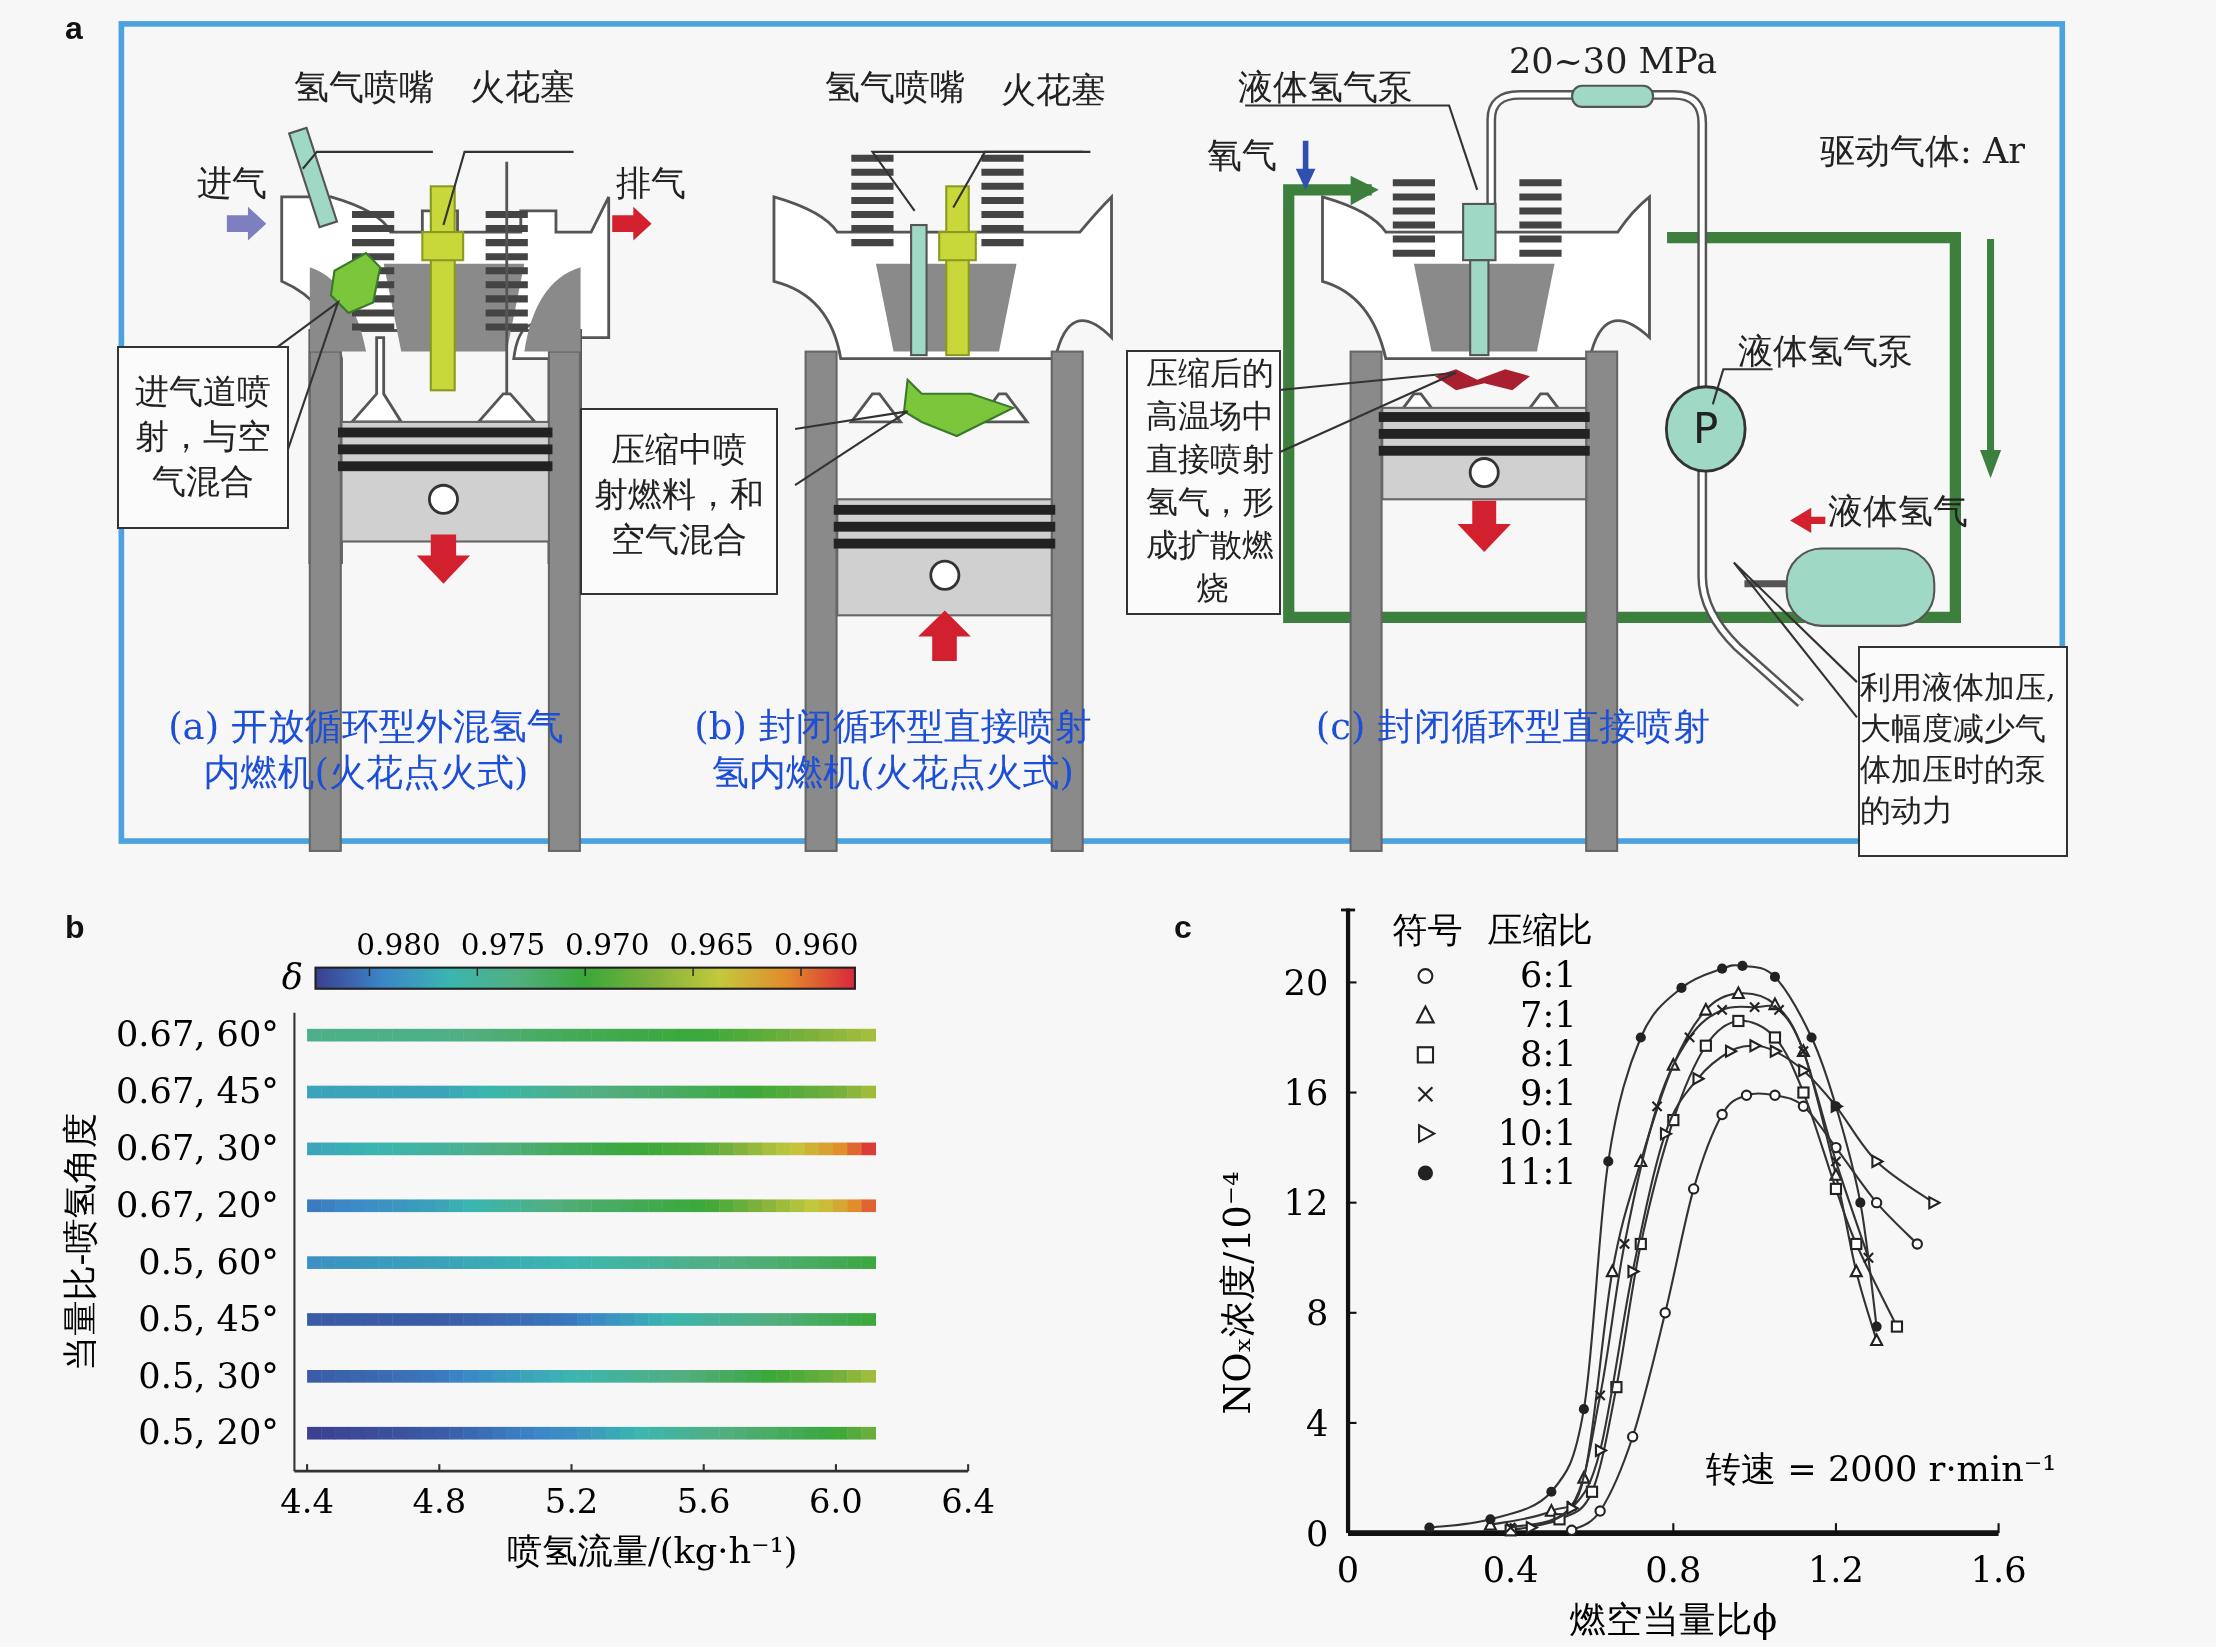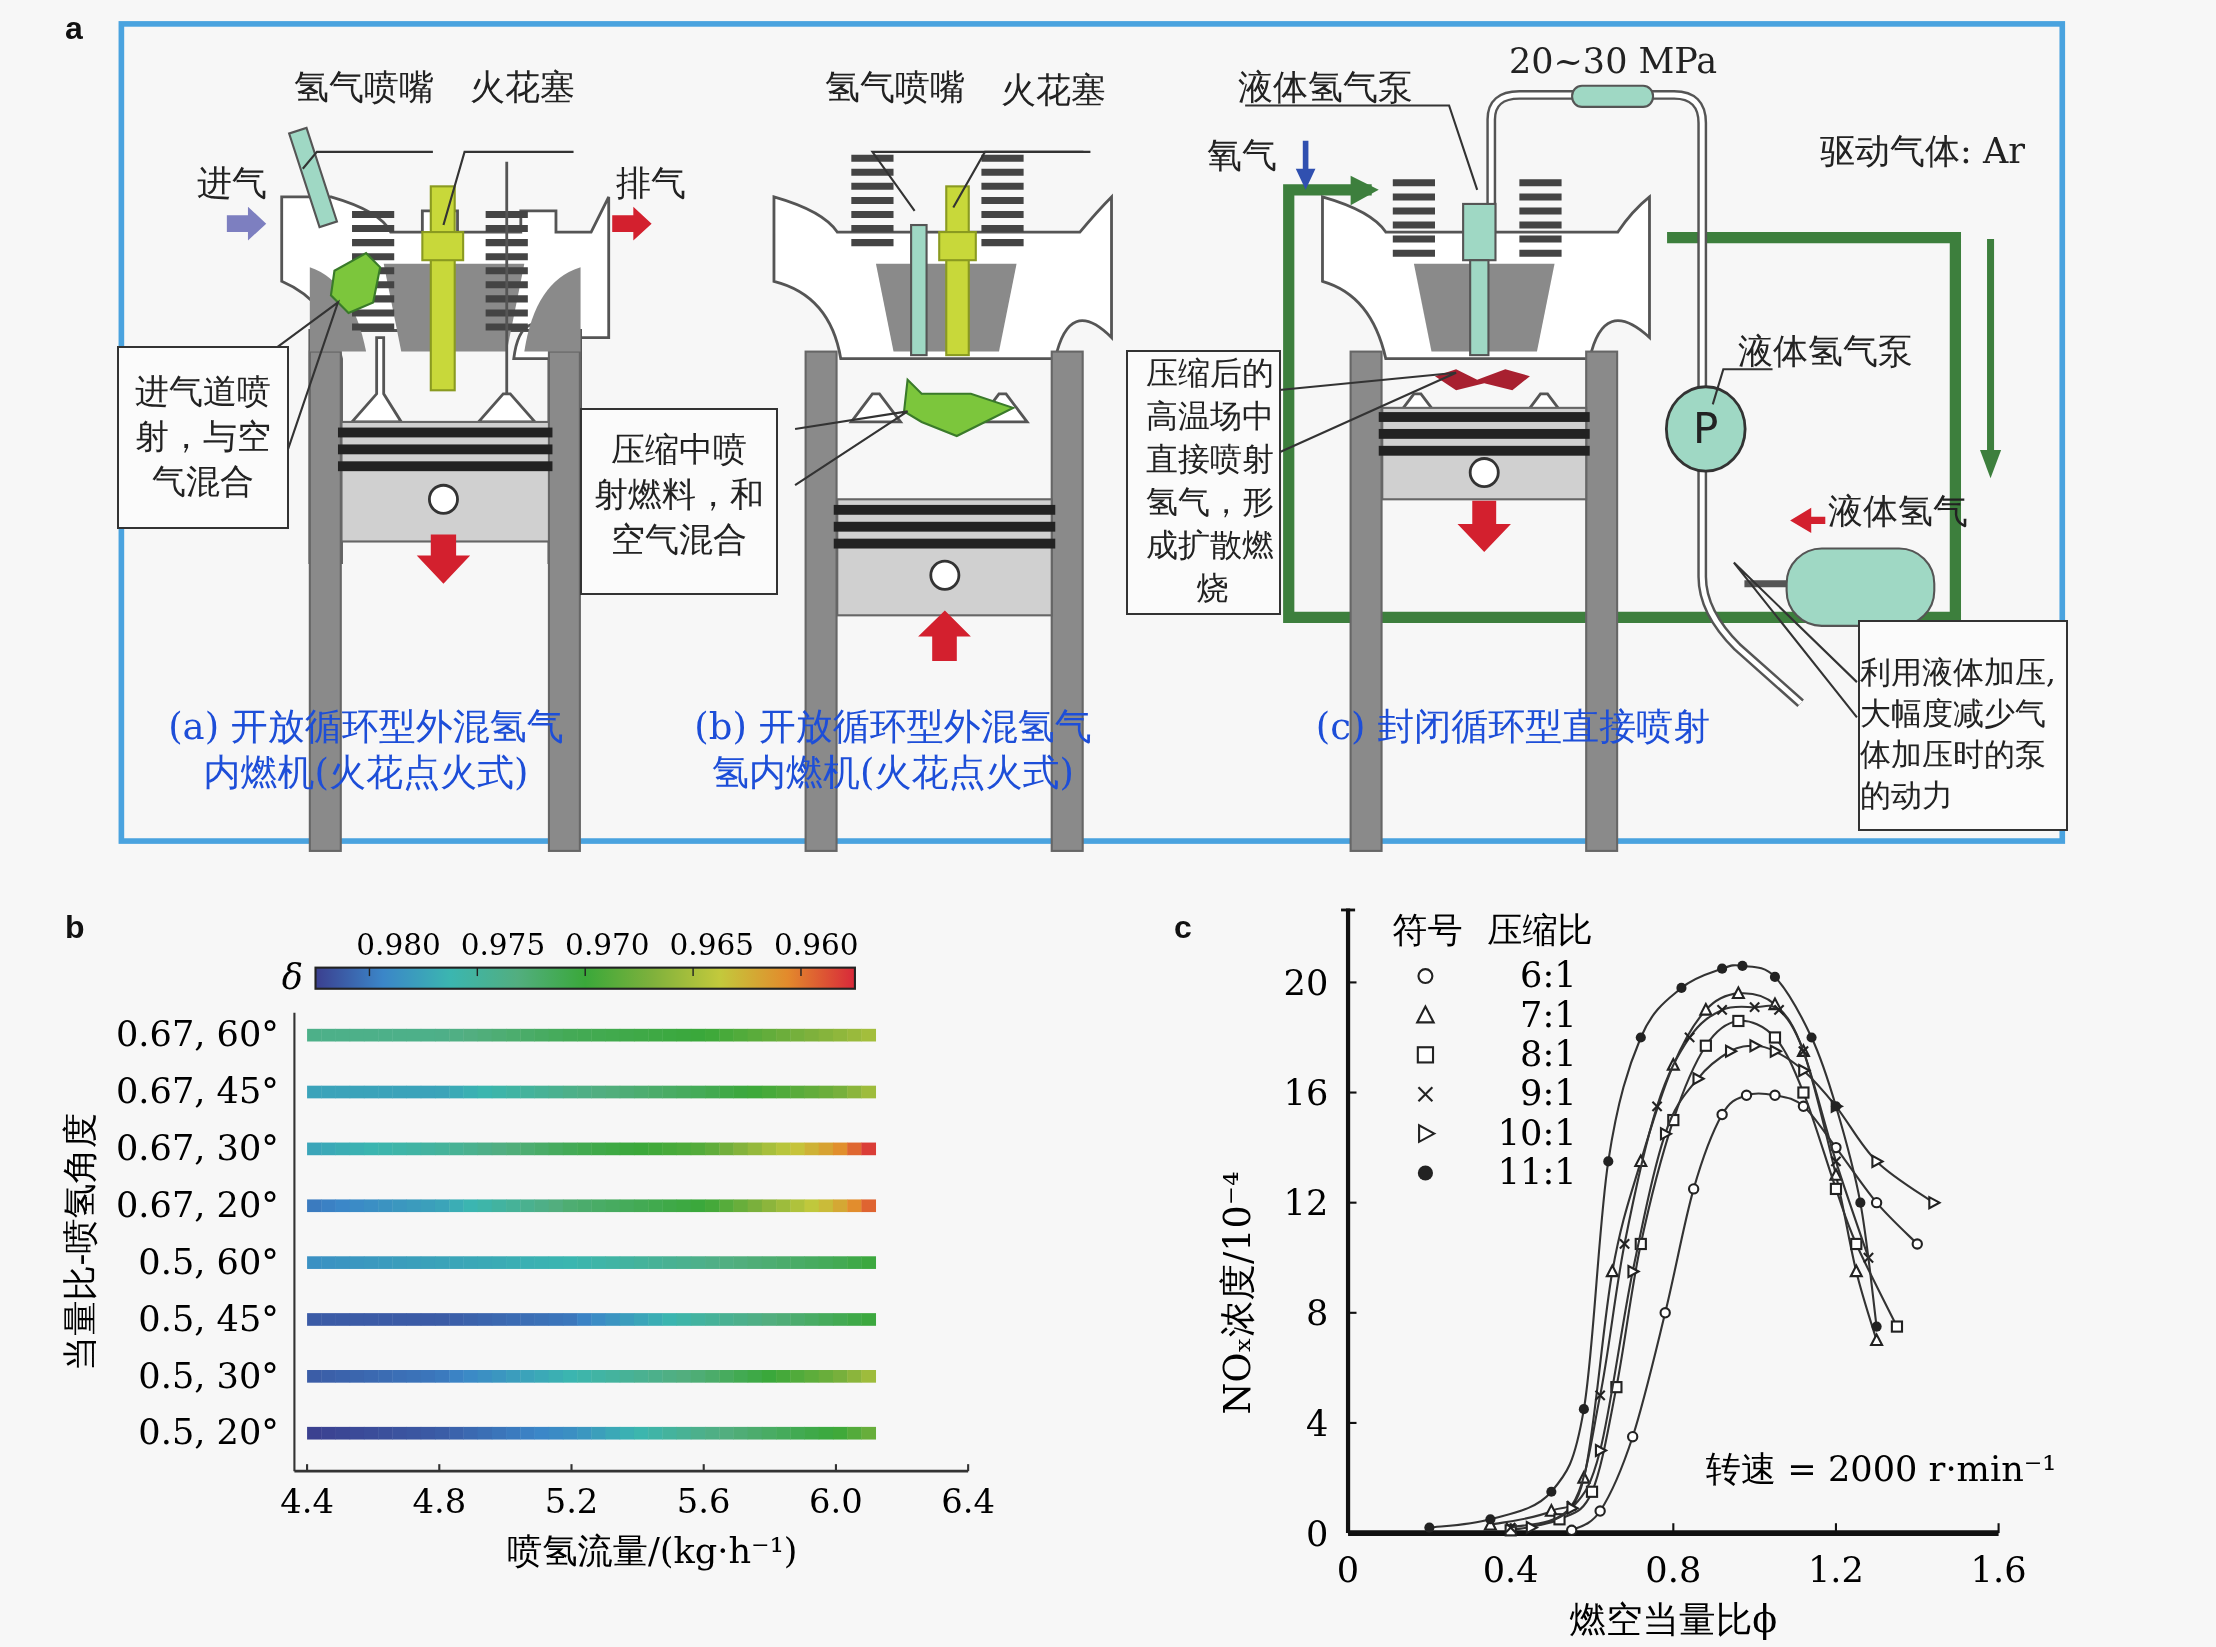--- a/index.html
+++ b/index.html
@@ -152,40 +152,40 @@
 </div>
 
 <div class="txt" style="left:825px;top:70px;">氢气喷嘴</div>
 <div class="txt" style="left:1001px;top:73px;">火花塞</div>
 <div class="callout" style="left:580px;top:408px;width:198px;height:187px;padding-top:17px;">
   <div>压缩中喷</div>
   <div>射燃料，和</div>
   <div>空气混合</div>
 </div>
 <div class="cap" style="left:661px;top:704px;width:464px;">
-  <div>(b) 开放循环型外混氢气</div>
+  <div>(b) 封闭循环型直接喷射</div>
   <div>氢内燃机(火花点火式)</div>
 </div>
 
 <div class="txt" style="left:1238px;top:70px;">液体氢气泵</div>
 <div class="txt" style="left:1509px;top:44px;">20~30 MPa</div>
 <div class="txt" style="left:1207px;top:138px;">氧气</div>
 <div class="txt" style="left:1820px;top:134px;">驱动气体: Ar</div>
 <div class="txt" style="left:1738px;top:334px;">液体氢气泵</div>
 <div class="txt" style="left:1693px;top:408px;font-family:'DejaVu Sans',sans-serif;font-size:42px;">P</div>
 <div class="txt" style="left:1828px;top:494px;">液体氢气</div>
 <div class="callout" style="left:1126px;top:350px;width:155px;height:265px;text-align:left;font-size:32px;line-height:43px;padding-left:18px;">
   <div>压缩后的</div>
   <div>高温场中</div>
   <div>直接喷射</div>
   <div>氢气，形</div>
   <div>成扩散燃</div>
   <div style="text-align:center;">烧</div>
 </div>
-<div class="callout" style="left:1858px;top:620px;width:210px;height:211px;text-align:left;font-size:31px;line-height:41px;padding-top:30px;">
+<div class="callout" style="left:1858px;top:646px;width:210px;height:211px;text-align:left;font-size:31px;line-height:41px;padding-top:19px;">
   <div>利用液体加压,</div>
   <div>大幅度减少气</div>
   <div>体加压时的泵</div>
   <div>的动力</div>
 </div>
 <div class="cap" style="left:1281px;top:704px;width:464px;">
   <div>(c) 封闭循环型直接喷射</div>
 </div>
 
 <div class="panel-letter" style="left:65px;top:909px;">b</div>

